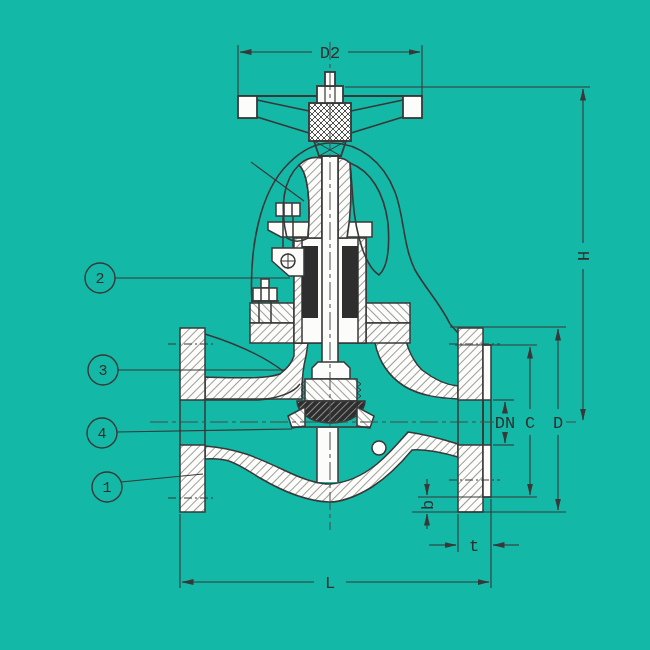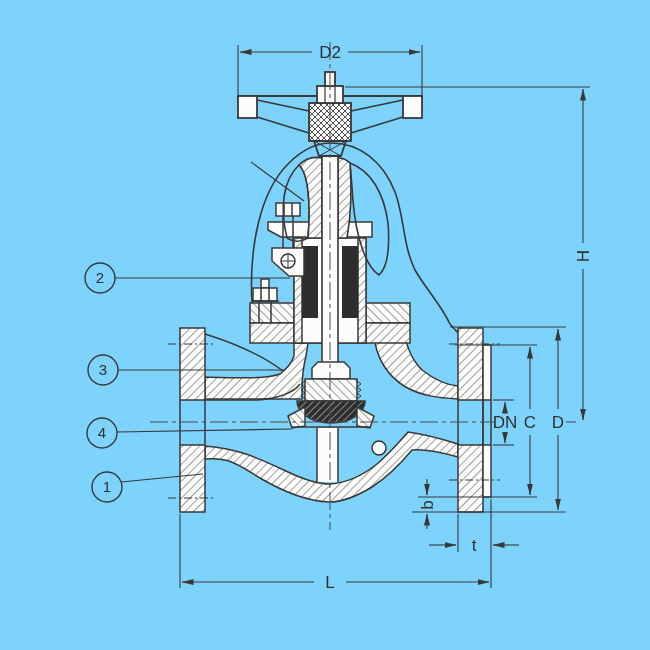--- a/index.html
+++ b/index.html
@@ -1,19 +1,19 @@
 <!DOCTYPE html>
 <html><head>
 <meta charset="utf-8">
 <style>
   html,body{margin:0;padding:0;background:#ffffff;}
   .sheet{
     width:650px;height:650px;position:relative;
-    background:#7dd3fc;
-    font-family:Liberation Sans, sans-serif;
+    background:#14b8a6;
+    font-family:Liberation Mono, monospace;
     overflow:hidden;
   }
   svg{display:block}
   text{fill:#2f2f2f;}
   .dimtxt{font-size:17px;}
   .baltxt{font-size:15px;}
 </style>
 </head>
 <body>
 

